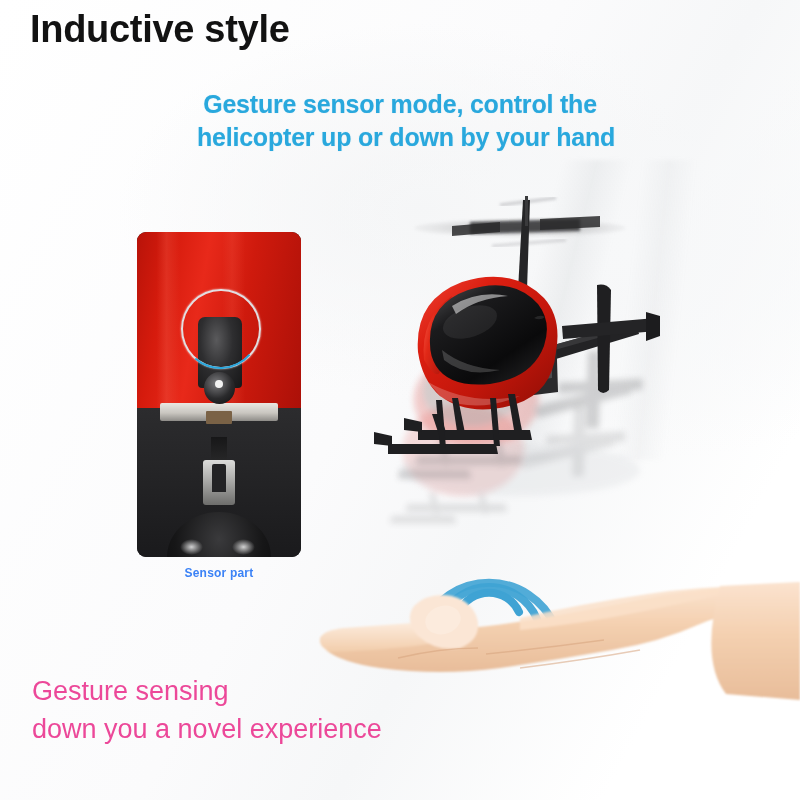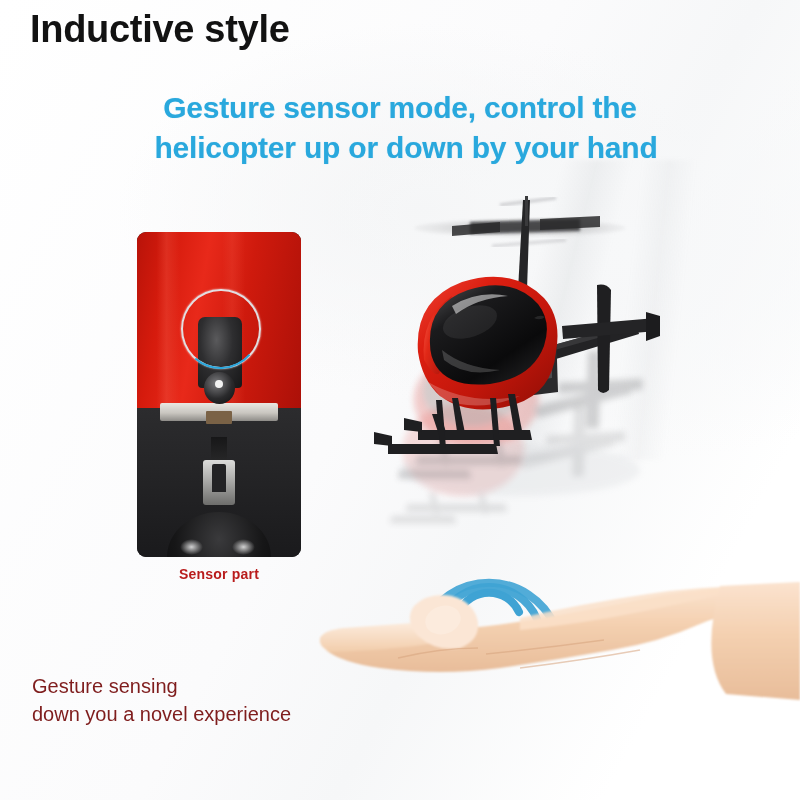--- a/index.html
+++ b/index.html
@@ -45,34 +45,34 @@
     color: #121212;
     letter-spacing: -0.3px;
     white-space: nowrap;
   }
   .subtitle {
     position: absolute;
     left: 0; top: 88px;
     width: 800px;
     text-align: center;
     color: #29a8dd;
-    font-size: 30px;
+    font-size: 25px;
     font-weight: 700;
     line-height: 1.33;
     letter-spacing: -0.2px;
     text-shadow: 0 0 1px rgba(41,168,221,0.35);
   }
   .subtitle .l2 { display: block; margin-left: 12px; }
 
   .bottom-caption {
     position: absolute;
     left: 32px; top: 672px;
-    font-size: 20px;
+    font-size: 27px;
     line-height: 1.42;
-    color: #7f1d1d;
+    color: #ec4899;
     font-weight: 400;
   }
   .bottom-caption span { display: block; }
 
   
   .inset {
     position: absolute;
     left: 137px; top: 232px;
     width: 164px; height: 325px;
     border-radius: 9px;
@@ -184,23 +184,23 @@
     width: 14%; height: 5%;
     background: radial-gradient(ellipse, rgba(240,240,240,0.85) 0%, rgba(240,240,240,0) 70%);
     border-radius: 50%;
   }
   .inset-gloss.b { left: 58%; }
   .inset-caption {
     position: absolute;
     left: 137px; top: 566px;
     width: 164px;
     text-align: center;
-    font-size: 14px;
+    font-size: 12px;
     font-weight: 700;
-    color: #b91c1c;
+    color: #3b82f6;
     letter-spacing: 0.2px;
   }
 
   
   .heli { position: absolute; left: 0; top: 0; width: 800px; height: 800px; pointer-events: none; }
 
   
   .hand { position: absolute; left: 0; top: 0; width: 800px; height: 800px; pointer-events: none; }
 
   

